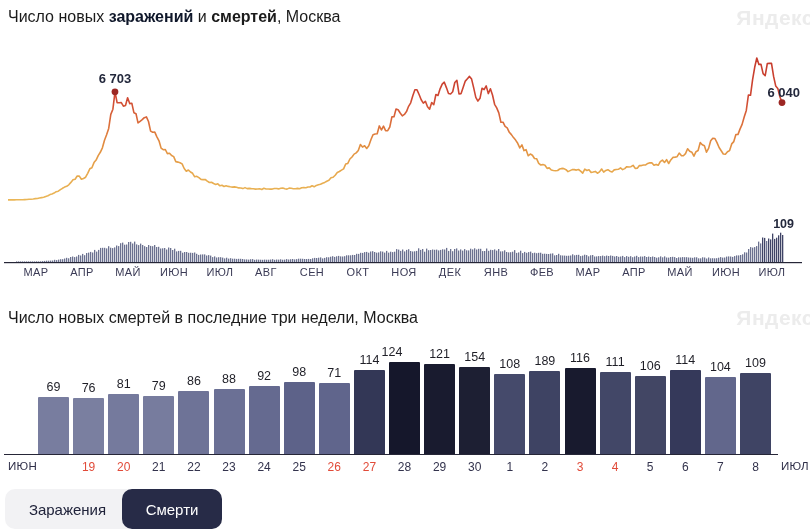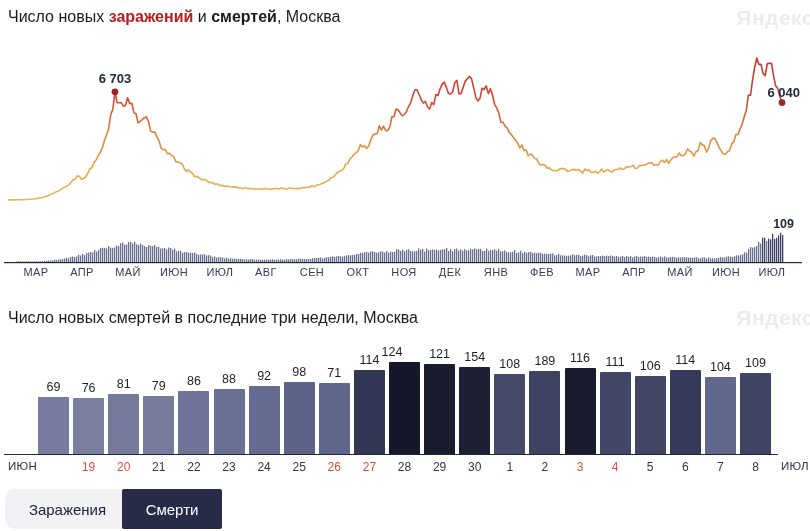--- a/index.html
+++ b/index.html
@@ -1,33 +1,33 @@
 <!DOCTYPE html>
 <html><head>
 <meta charset="utf-8">
 <style>
   html,body{margin:0;padding:0;background:#fff;}
   body{width:810px;height:531px;position:relative;overflow:hidden;
        font-family:"Liberation Sans","DejaVu Sans",sans-serif;color:#1b1b1b;}
   .abs{position:absolute;}
   .title{font-size:16px;left:8px;white-space:nowrap;}
-  .title .hl-inf{color:#b91c1c;font-weight:bold;}
+  .title .hl-inf{color:#0f172a;font-weight:bold;}
   .title .hl-d{font-weight:bold;color:#1b1b1b;}
   .watermark{right:-4px;font-size:21px;color:#ececec;font-weight:bold;letter-spacing:.5px;white-space:nowrap;}
   #months span{position:absolute;transform:translateX(-50%);font-size:11px;color:#3a3a55;letter-spacing:.4px;white-space:nowrap;}
   .axisline{background:#262637;height:1.2px;}
   .bar2{position:absolute;border-radius:1px 1px 0 0;}
   .bar2-label{position:absolute;transform:translateX(-50%);font-size:12.5px;color:#1f1f27;white-space:nowrap;}
   .day-label{position:absolute;transform:translateX(-50%);font-size:12px;color:#33334d;}
   .day-label.red{color:#e14b39;}
   .month-edge{position:absolute;font-size:11.5px;color:#2e2e48;letter-spacing:.3px;}
   .tab{position:absolute;top:489px;height:40px;border:none;cursor:pointer;
        font-family:inherit;font-size:15px;display:flex;align-items:center;justify-content:center;}
   #tab-infections{left:5px;width:125px;background:#f2f2f4;color:#20233a;border-radius:10px 0 0 10px;z-index:1;}
-  #tab-deaths{left:122px;width:100px;background:#272b47;color:#ffffff;border-radius:2px;z-index:2;}
+  #tab-deaths{left:122px;width:100px;background:#272b47;color:#ffffff;border-radius:10px;z-index:2;}
   svg text{font-family:"Liberation Sans","DejaVu Sans",sans-serif;}
 </style>
 </head>
 <body>
 
 <div class="abs title" style="top:8px;">
   <span>Число новых </span><span class="hl-inf">заражений</span><span> и </span><span class="hl-d">смертей</span><span>, Москва</span>
 </div>
 
 <div class="abs watermark" style="top:6px;">Яндекс</div>

